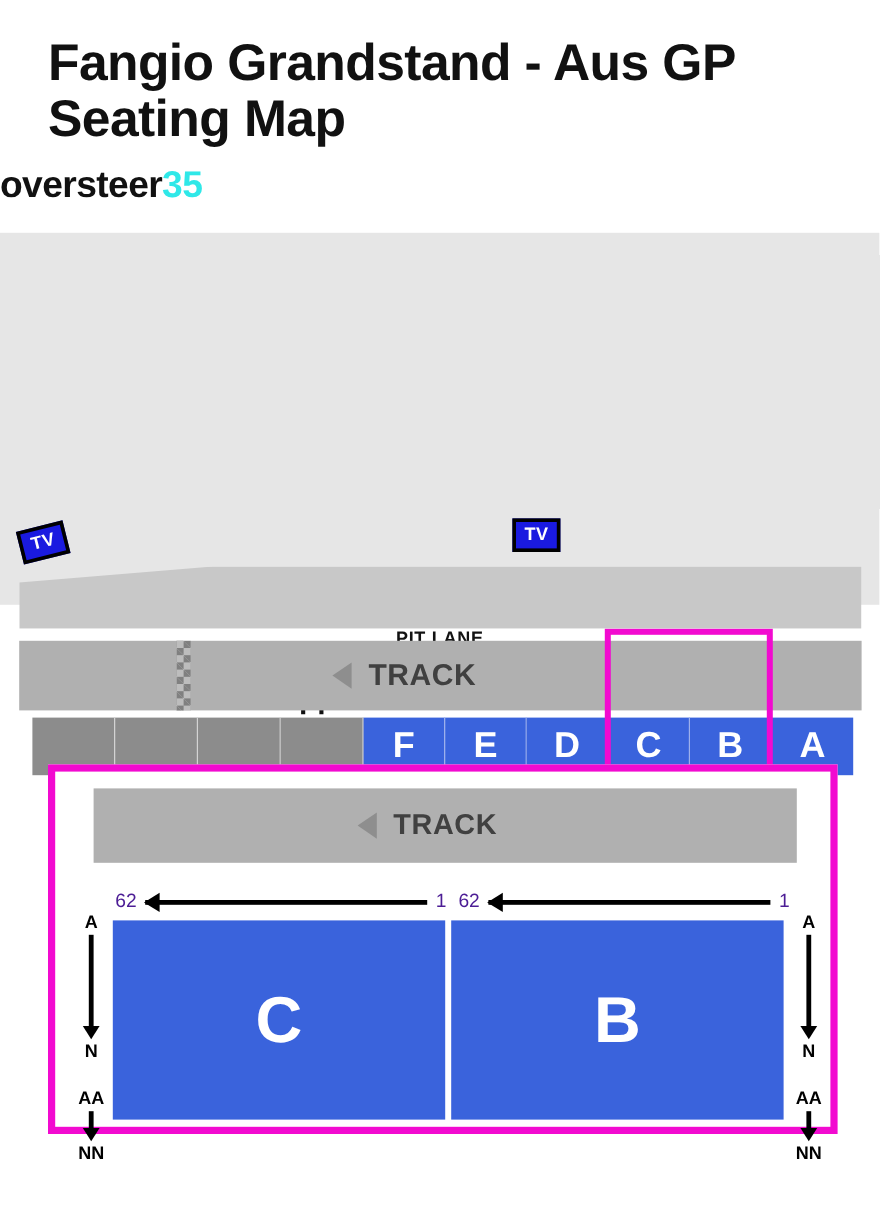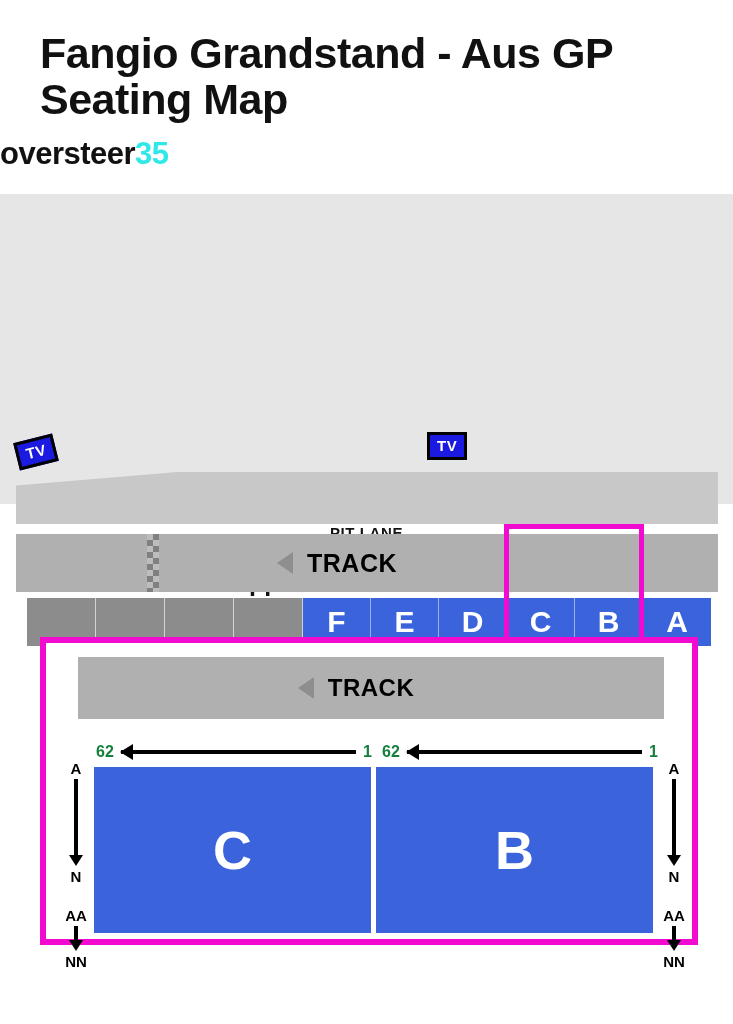--- a/index.html
+++ b/index.html
@@ -127,21 +127,21 @@
   .track-arrow {
     width: 0; height: 0;
     border-top: 11px solid transparent;
     border-bottom: 11px solid transparent;
     border-right: 16px solid #8e8e8e;
   }
   .track-text {
     font-size: 25px;
     font-weight: 900;
     letter-spacing: 0.5px;
-    color: #000000;
+    color: #404040;
   }
 
   
   .blocks-row {
     position: absolute;
     left: 27px;
     top: 404px;
     display: flex;
     height: 48px;
   }
@@ -238,22 +238,22 @@
   .seat-group {
     position: absolute;
     display: flex;
     align-items: center;
     height: 22px;
   }
   .seat-group.left  { left: 50px; width: 276px; }
   .seat-group.right { left: 336px; width: 276px; }
   .seat-num {
     font-size: 16px;
-    font-weight: 700;
-    color: #15803d;
+    font-weight: 400;
+    color: #4c1d95;
   }
   .seat-line {
     flex: 1;
     position: relative;
     height: 4px;
     margin: 0 7px;
     background: #000000;
   }
   .seat-line::before {
     content: "";

